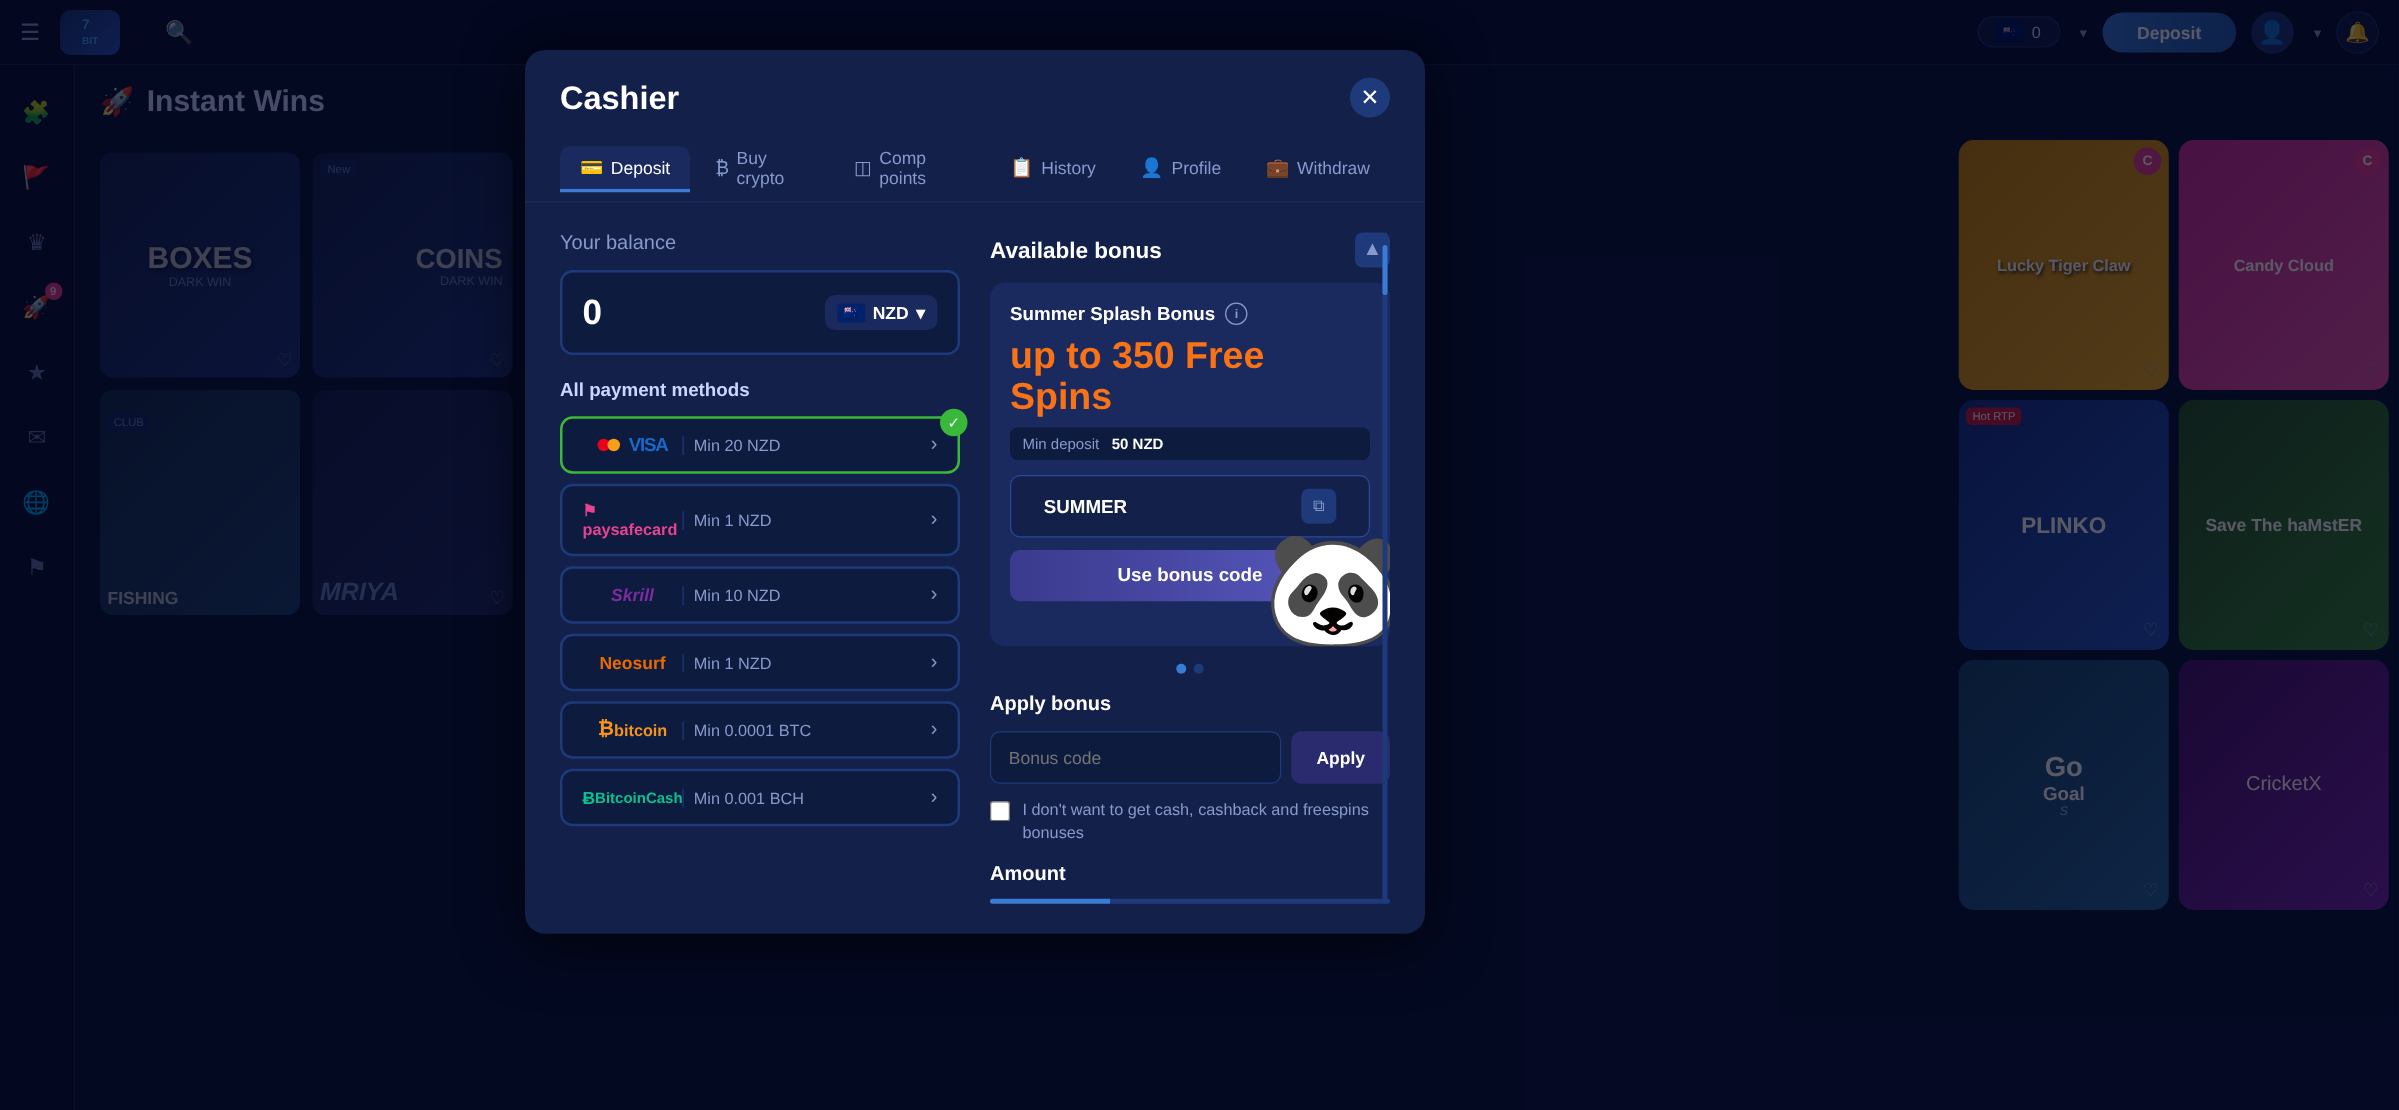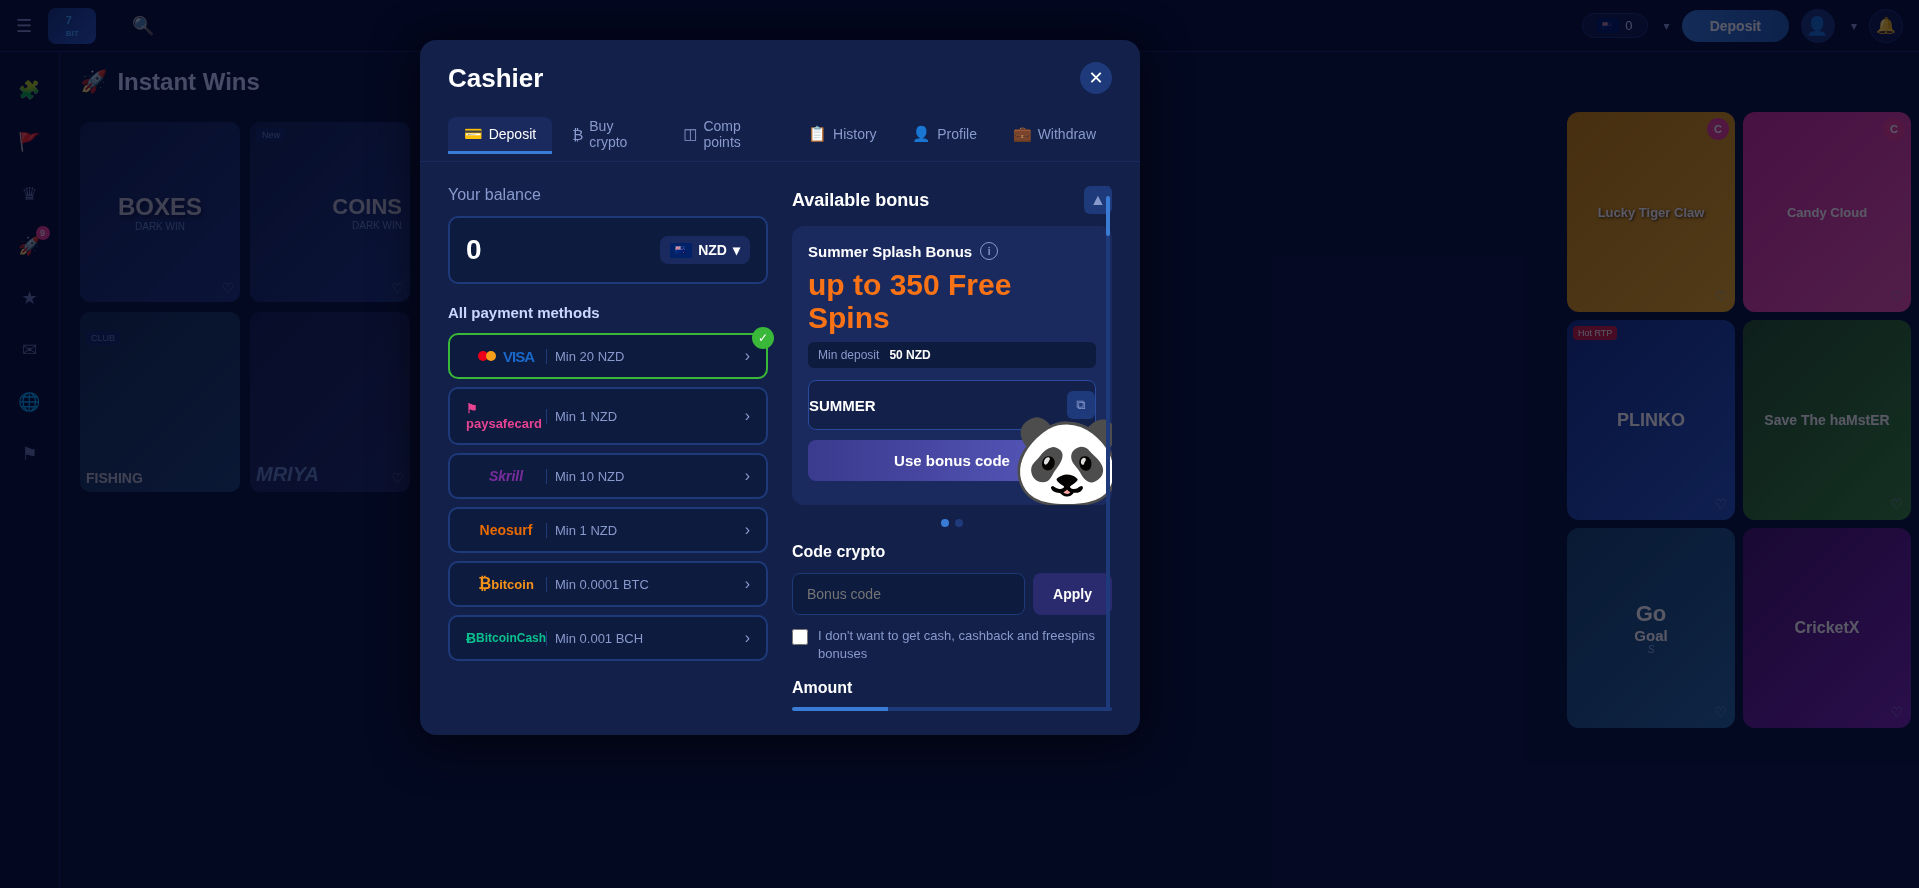--- a/index.html
+++ b/index.html
@@ -484,21 +484,21 @@
 
     
     .promo-code-row {
       display: flex;
       align-items: center;
       gap: 8px;
       margin-bottom: 10px;
       background: #12204a;
       border: 1px solid #2a4a9e;
       border-radius: 8px;
-      padding: 10px 0;
+      padding: 10px 26px;
     }
     .promo-code-text {
       font-size: 15px;
       font-weight: 700;
       color: #fff;
       flex: 1;
     }
     .copy-icon-btn {
       width: 28px; height: 28px;
       background: #1e3a7a;
@@ -513,21 +513,21 @@
     .use-bonus-btn {
       width: 100%;
       background: linear-gradient(90deg, #3a3a8e, #5a5ac0);
       border: none;
       border-radius: 8px;
       padding: 12px;
       font-size: 15px;
       font-weight: 600;
       color: #fff;
       cursor: pointer;
-      margin-bottom: 8px;
+      margin-bottom: 20px;
     }
 
     
     .bonus-mascot {
       position: absolute;
       right: -10px; bottom: 0;
       width: 110px; height: 150px;
       display: flex; align-items: flex-end; justify-content: center;
     }
 
@@ -748,21 +748,21 @@
     </div>
     <div class="rcard rcard-gogoal">
       <div style="position:absolute;inset:0;display:flex;align-items:center;justify-content:center;flex-direction:column;">
         <div style="font-size:22px;font-weight:900;color:#fff;">Go</div>
         <div style="font-size:15px;font-weight:700;color:#fff;">Goal</div>
         <div style="font-size:10px;color:#8ab4f8;font-style:italic;">S</div>
       </div>
       <div class="rcard-heart">♡</div>
     </div>
     <div class="rcard rcard-cricket">
-      <div style="position:absolute;inset:0;display:flex;align-items:center;justify-content:center;font-size:16px;font-weight:700;color:#fff;">CricketX</div>
+      <div style="position:absolute;inset:0;display:flex;align-items:center;justify-content:center;font-size:16px;font-weight:400;color:#fff;">CricketX</div>
       <div class="rcard-heart">♡</div>
     </div>
   </div>
 </div>
 
 <div class="modal-backdrop"></div>
 
 <div class="cashier-modal">
   <div class="modal-header">
     <span class="modal-title">Cashier</span>
@@ -899,21 +899,21 @@
         <div class="bonus-mascot">
           <span style="font-size:90px;line-height:1;">🐼</span>
         </div>
       </div>
 
       <div class="dots-indicator">
         <div class="dot active"></div>
         <div class="dot"></div>
       </div>
 
-      <div class="code-bonus-label">Code crypto</div>
+      <div class="code-bonus-label">Apply bonus</div>
 
       <div class="code-bonus-input-row">
         <input type="text" class="code-bonus-input" placeholder="Bonus code" style="">
         <button class="apply-btn">Apply</button>
       </div>
 
       <div class="nocash-row">
         <input type="checkbox" class="nocash-checkbox" style="">
         <span class="nocash-text">I don't want to get cash, cashback and freespins bonuses</span>
       </div>

